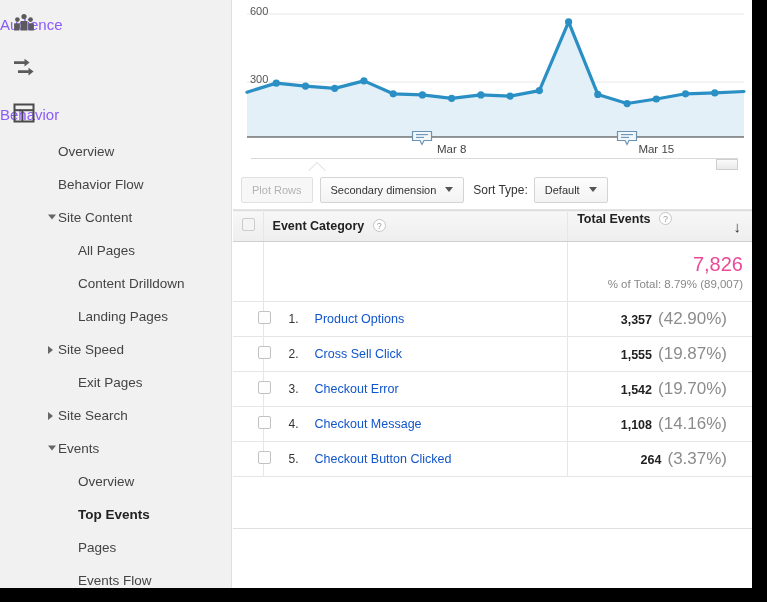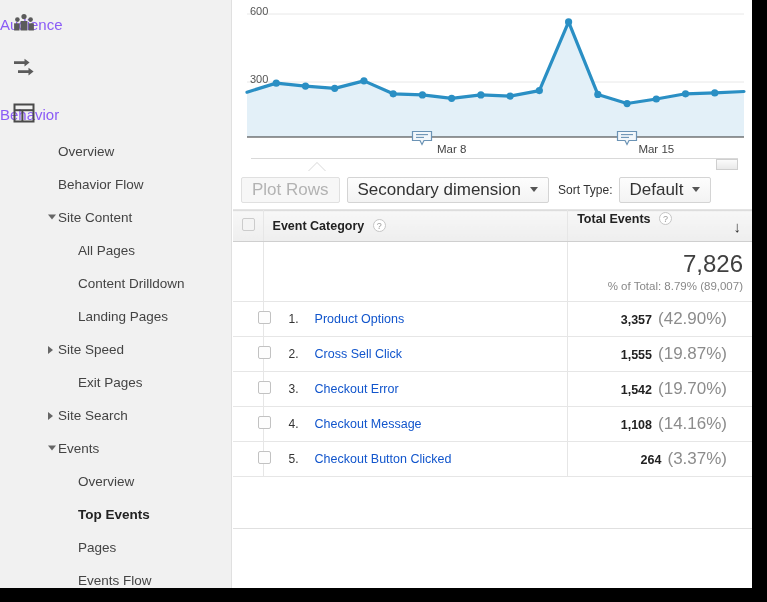--- a/index.html
+++ b/index.html
@@ -153,21 +153,21 @@
     left: 75px; top: -8px;
     width: 0; height: 0;
     border-left: 9px solid transparent;
     border-right: 9px solid transparent;
     border-bottom: 9px solid #d8d8d8;
     z-index: 2;
   }
   .btn {
     height: 26px; line-height: 24px;
     padding: 0 10px;
-    font-size: 17px;
+    font-size: 11px;
     border: 1px solid #d4d4d4;
     border-radius: 2px;
     background: linear-gradient(#fdfdfd, #f3f3f3);
     color: #333;
     cursor: pointer;
     white-space: nowrap;
     display: inline-flex; align-items: center;
   }
   .btn.disabled {
     color: #b3b3b3;
@@ -244,21 +244,21 @@
   }
   .sort-arrow {
     float: right;
     font-size: 15px; color: #333;
     line-height: 29px;
     margin-right: 2px;
   }
   
   tr.summary td { height: 60px; padding: 0 9px; }
   tr.summary .big-num {
-    font-size: 24px; color: #404040; text-align: right;
+    font-size: 20px; color: #ec4899; text-align: right;
     line-height: 1.05;
     font-weight: normal;
   }
   tr.summary .sub-num {
     font-size: 11.5px; color: #888; text-align: right;
     margin-top: 3px;
   }
   
   tr.data td { height: 35px; padding: 0 25px; }
   td.col-name .idx {

